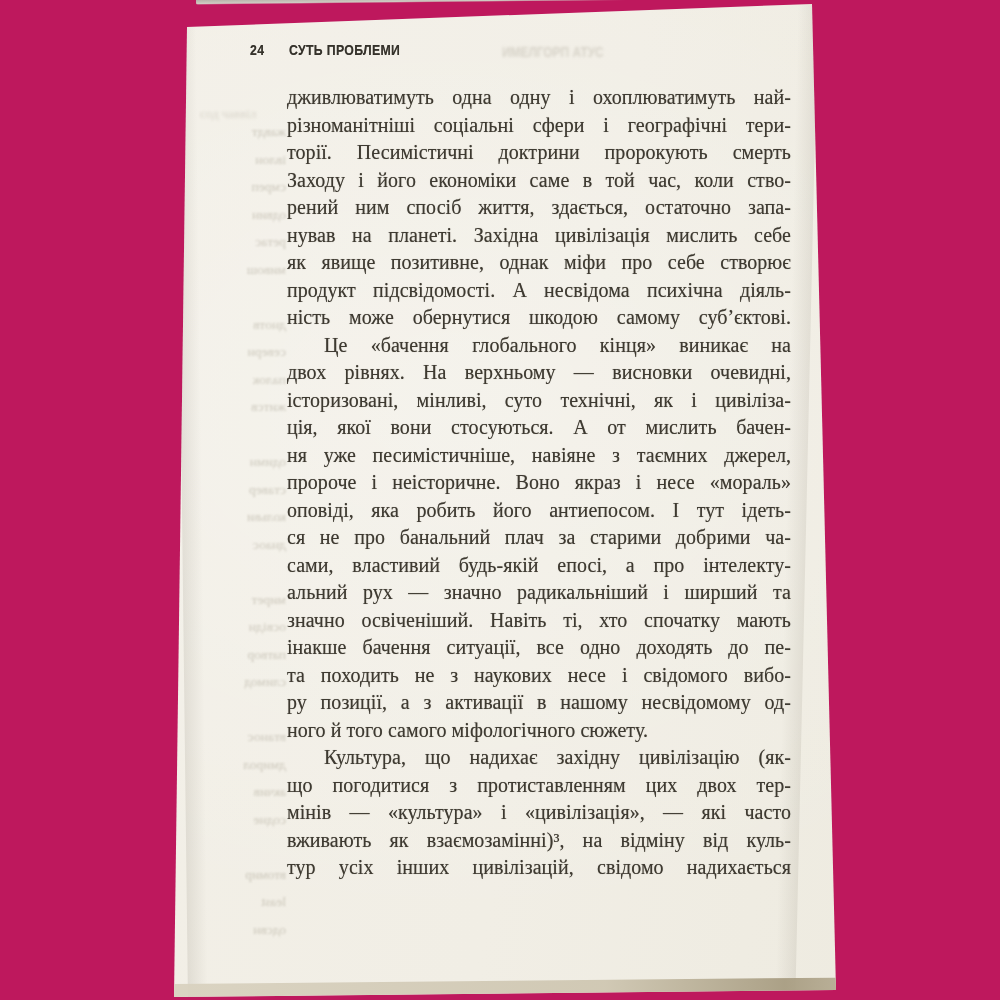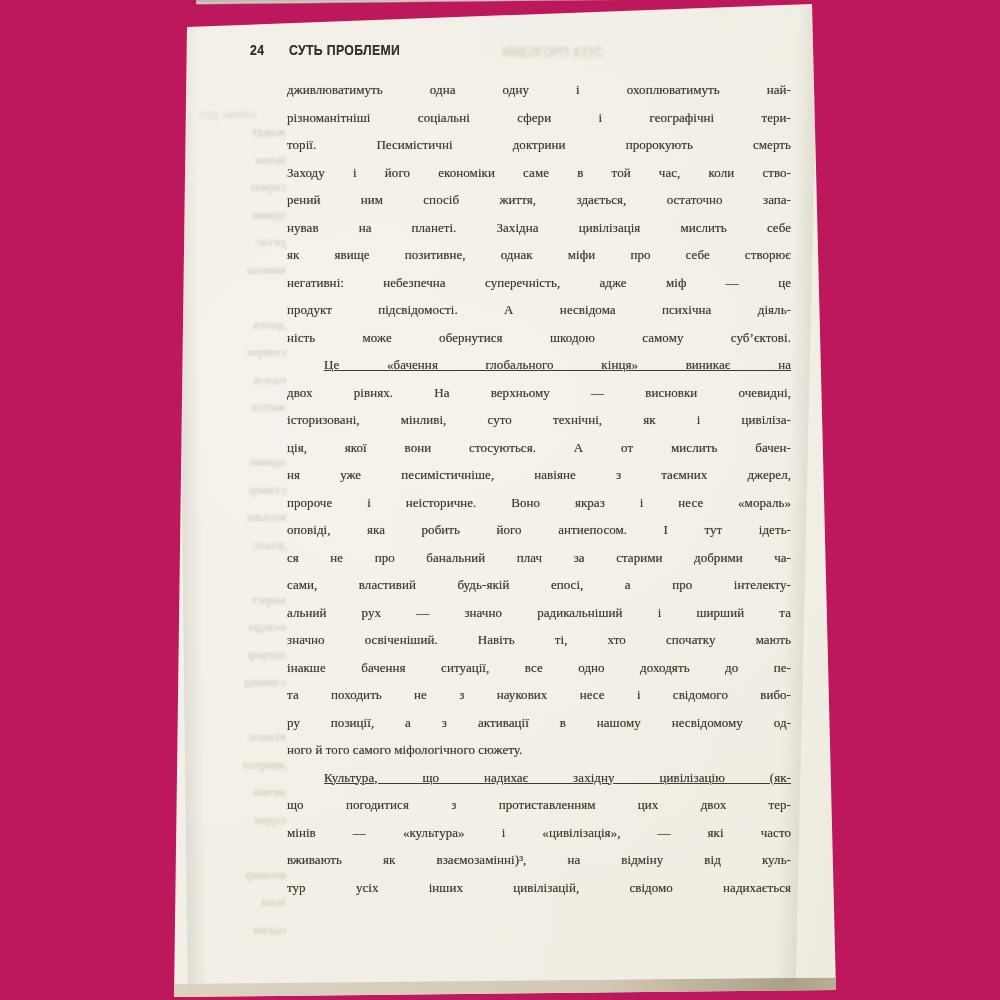--- a/index.html
+++ b/index.html
@@ -24,26 +24,26 @@
   .bottom-edge{position:absolute;left:172px;top:984px;width:666px;height:13px;
                background:linear-gradient(to right,#d9d2c0,#cfc7b2 65%,#a89d82 92%,#b6ac93);
                transform:rotate(-0.55deg);transform-origin:left top;border-radius:2px;opacity:0.95;}
   
   .header{position:absolute;left:250px;top:41px;color:#35322b;
           font-family:"Liberation Sans", sans-serif;font-weight:bold;font-size:15px;
           transform:scaleX(0.82);transform-origin:left top;letter-spacing:0.4px;
           white-space:nowrap;text-shadow:0 0 0.7px rgba(53,50,43,0.55);}
   .header .pagenum{margin-right:30px;}
   
-  .textblock{position:absolute;left:287px;top:76px;width:504px;color:#3e3a31;
-             font-size:13px;text-shadow:0 0 0.7px rgba(62,57,47,0.55);
+  .textblock{position:absolute;left:287px;top:84px;width:504px;color:#3e3a31;
+             font-size:20px;text-shadow:0 0 0.7px rgba(62,57,47,0.55);
              letter-spacing:0.05px;}
   .line{height:27.5px;line-height:27.5px;text-align:justify;text-align-last:justify;overflow:visible;}
   .line.endline{text-align-last:left;}
-  .line.indent{text-indent:37px;text-decoration:underline;}
+  .line.indent{text-indent:37px;}
   
   .ghost-col{position:absolute;left:222px;top:118px;width:64px;color:#968f7d;
              font-size:13.5px;opacity:0.42;filter:blur(1.1px);}
   .ghost-item{height:27.5px;line-height:27.5px;transform:scaleX(-1);white-space:nowrap;}
   .ghost-header{position:absolute;left:502px;top:44px;color:#a29c8c;opacity:0.35;
                 filter:blur(1.6px);font-family:"Liberation Sans",sans-serif;font-weight:bold;
                 font-size:14px;transform:scaleX(0.85);transform-origin:left top;white-space:nowrap;}
   .ghost-subheader{position:absolute;left:200px;top:106px;color:#a29c8c;opacity:0.32;
                    filter:blur(1.5px);font-size:13px;white-space:nowrap;}
 </style>
@@ -98,21 +98,20 @@
 
     <div class="textblock">
         <div>
           <div class="line">дживлюватимуть одна одну і охоплюватимуть най-</div>
           <div class="line">різноманітніші соціальні сфери і географічні тери-</div>
           <div class="line">торії. Песимістичні доктрини пророкують смерть</div>
           <div class="line">Заходу і його економіки саме в той час, коли ство-</div>
           <div class="line">рений ним спосіб життя, здається, остаточно запа-</div>
           <div class="line">нував на планеті. Західна цивілізація мислить себе</div>
           <div class="line">як явище позитивне, однак міфи про себе створює</div>
-          <div class="line">негативні: небезпечна суперечність, адже міф — це</div>
           <div class="line">продукт підсвідомості. А несвідома психічна діяль-</div>
           <div class="line">ність може обернутися шкодою самому суб’єктові.</div>
         </div>
         <div>
           <div class="line indent">Це «бачення глобального кінця» виникає на</div>
           <div class="line">двох рівнях. На верхньому — висновки очевидні,</div>
           <div class="line">історизовані, мінливі, суто технічні, як і цивіліза-</div>
           <div class="line">ція, якої вони стосуються. А от мислить бачен-</div>
           <div class="line">ня уже песимістичніше, навіяне з таємних джерел,</div>
           <div class="line">пророче і неісторичне. Воно якраз і несе «мораль»</div>

